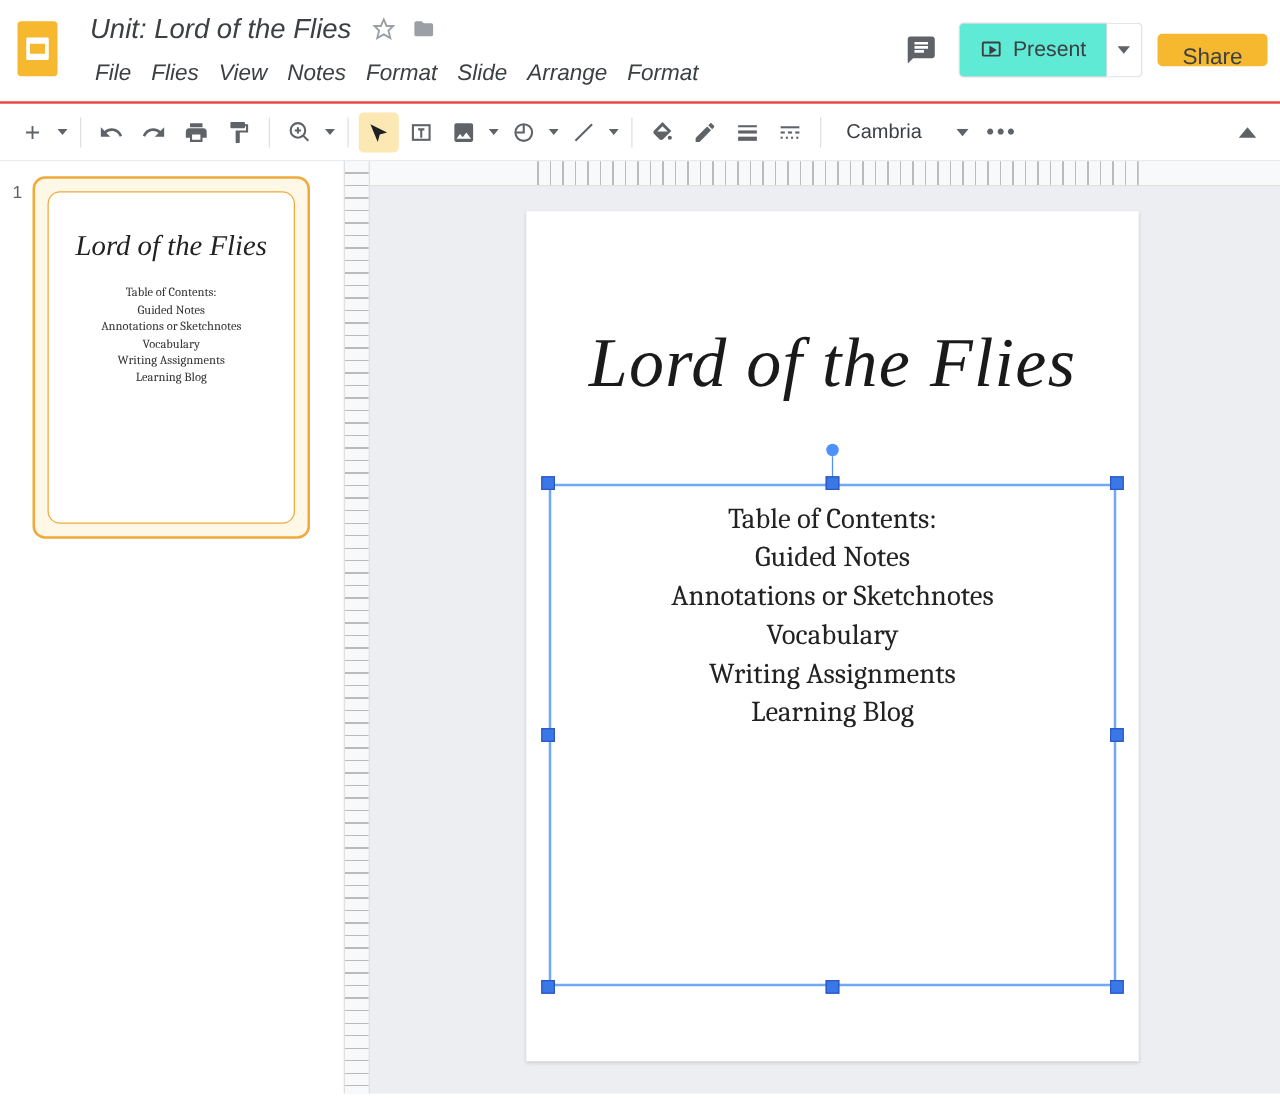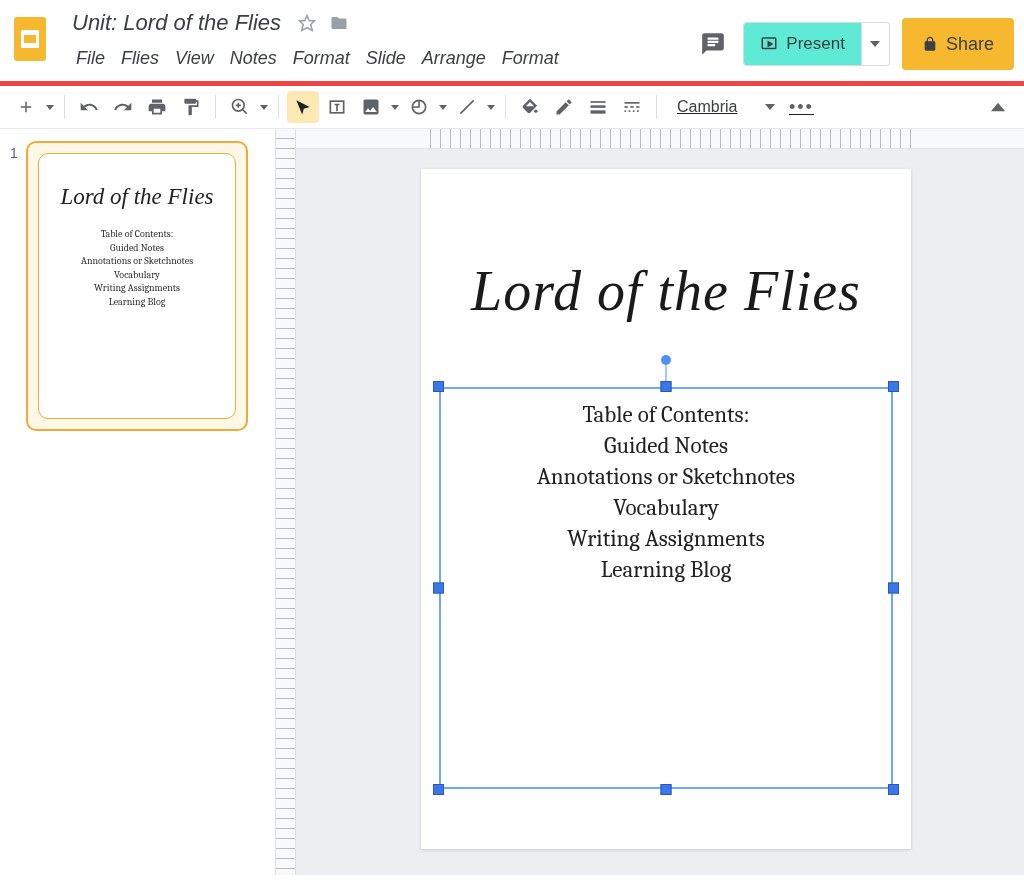--- a/index.html
+++ b/index.html
@@ -85,40 +85,40 @@
     border-left: none;
     border-radius: 0 4px 4px 0;
     background: #fff;
     width: 28px;
     display: flex; align-items: center; justify-content: center;
     cursor: pointer;
   }
   .share-btn {
     background: #f5b82e;
     border-radius: 4px;
-    height: 52px;
+    height: 26px;
     display: flex; align-items: center;
     padding: 0 20px;
     font-size: 18px;
     font-weight: 500;
     color: #3c4043;
     gap: 8px;
     cursor: pointer;
+    flex-direction: column;
   }
   
   .toolbar {
-    border-top: 5px solid #ef4444;
+    border-top: 2px solid #ef4444;
     border-bottom: 1px solid #e8eaed;
     height: 48px;
     display: flex;
     align-items: center;
     padding: 0 10px;
     gap: 2px;
     margin-top: 8px;
-    text-decoration: underline;
   }
   .tb-btn {
     width: 32px; height: 32px;
     display: flex; align-items: center; justify-content: center;
     color: #5f6368;
     border-radius: 4px;
     cursor: pointer;
   }
   .tb-btn.active {
     background: #fce8b2;

